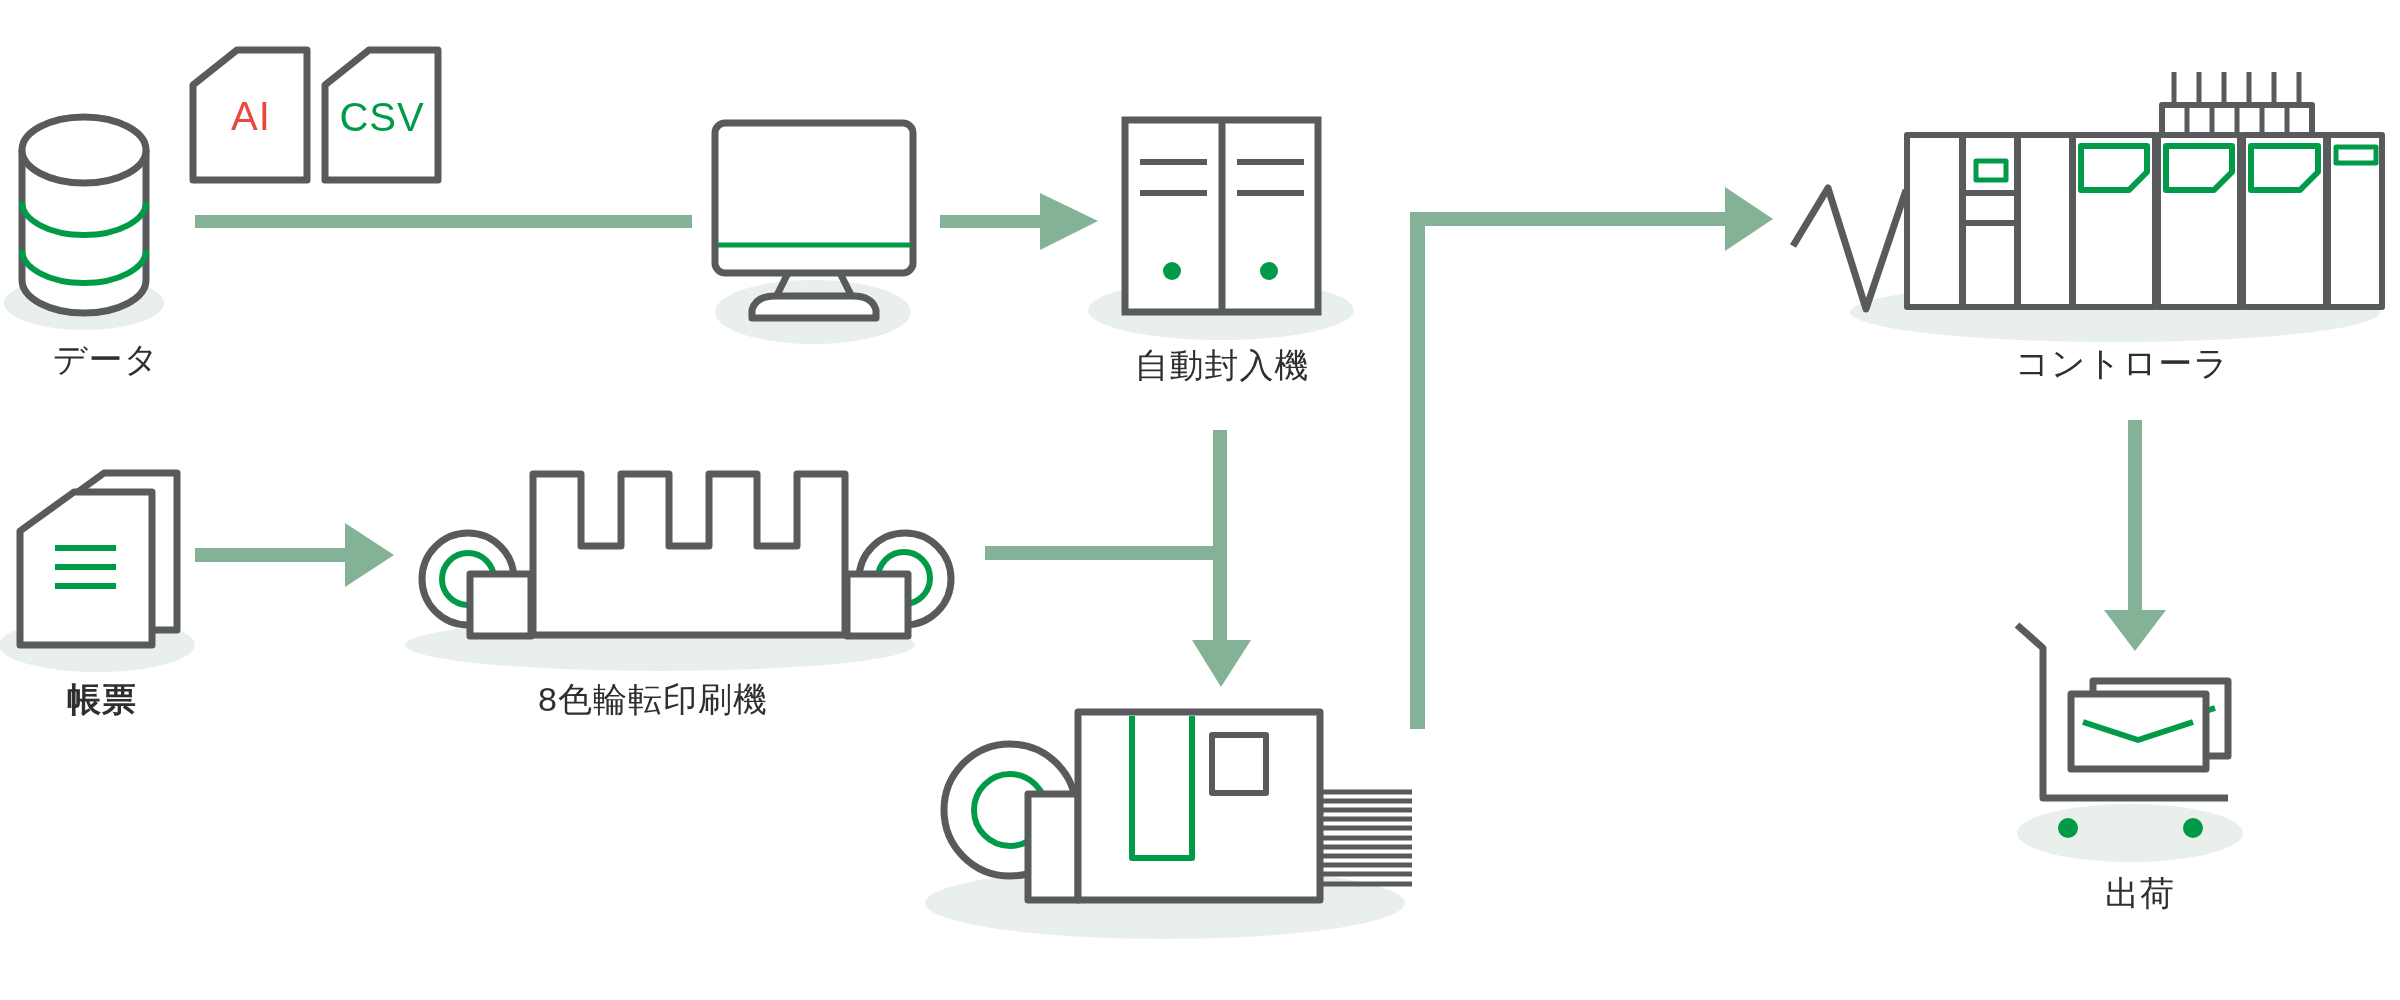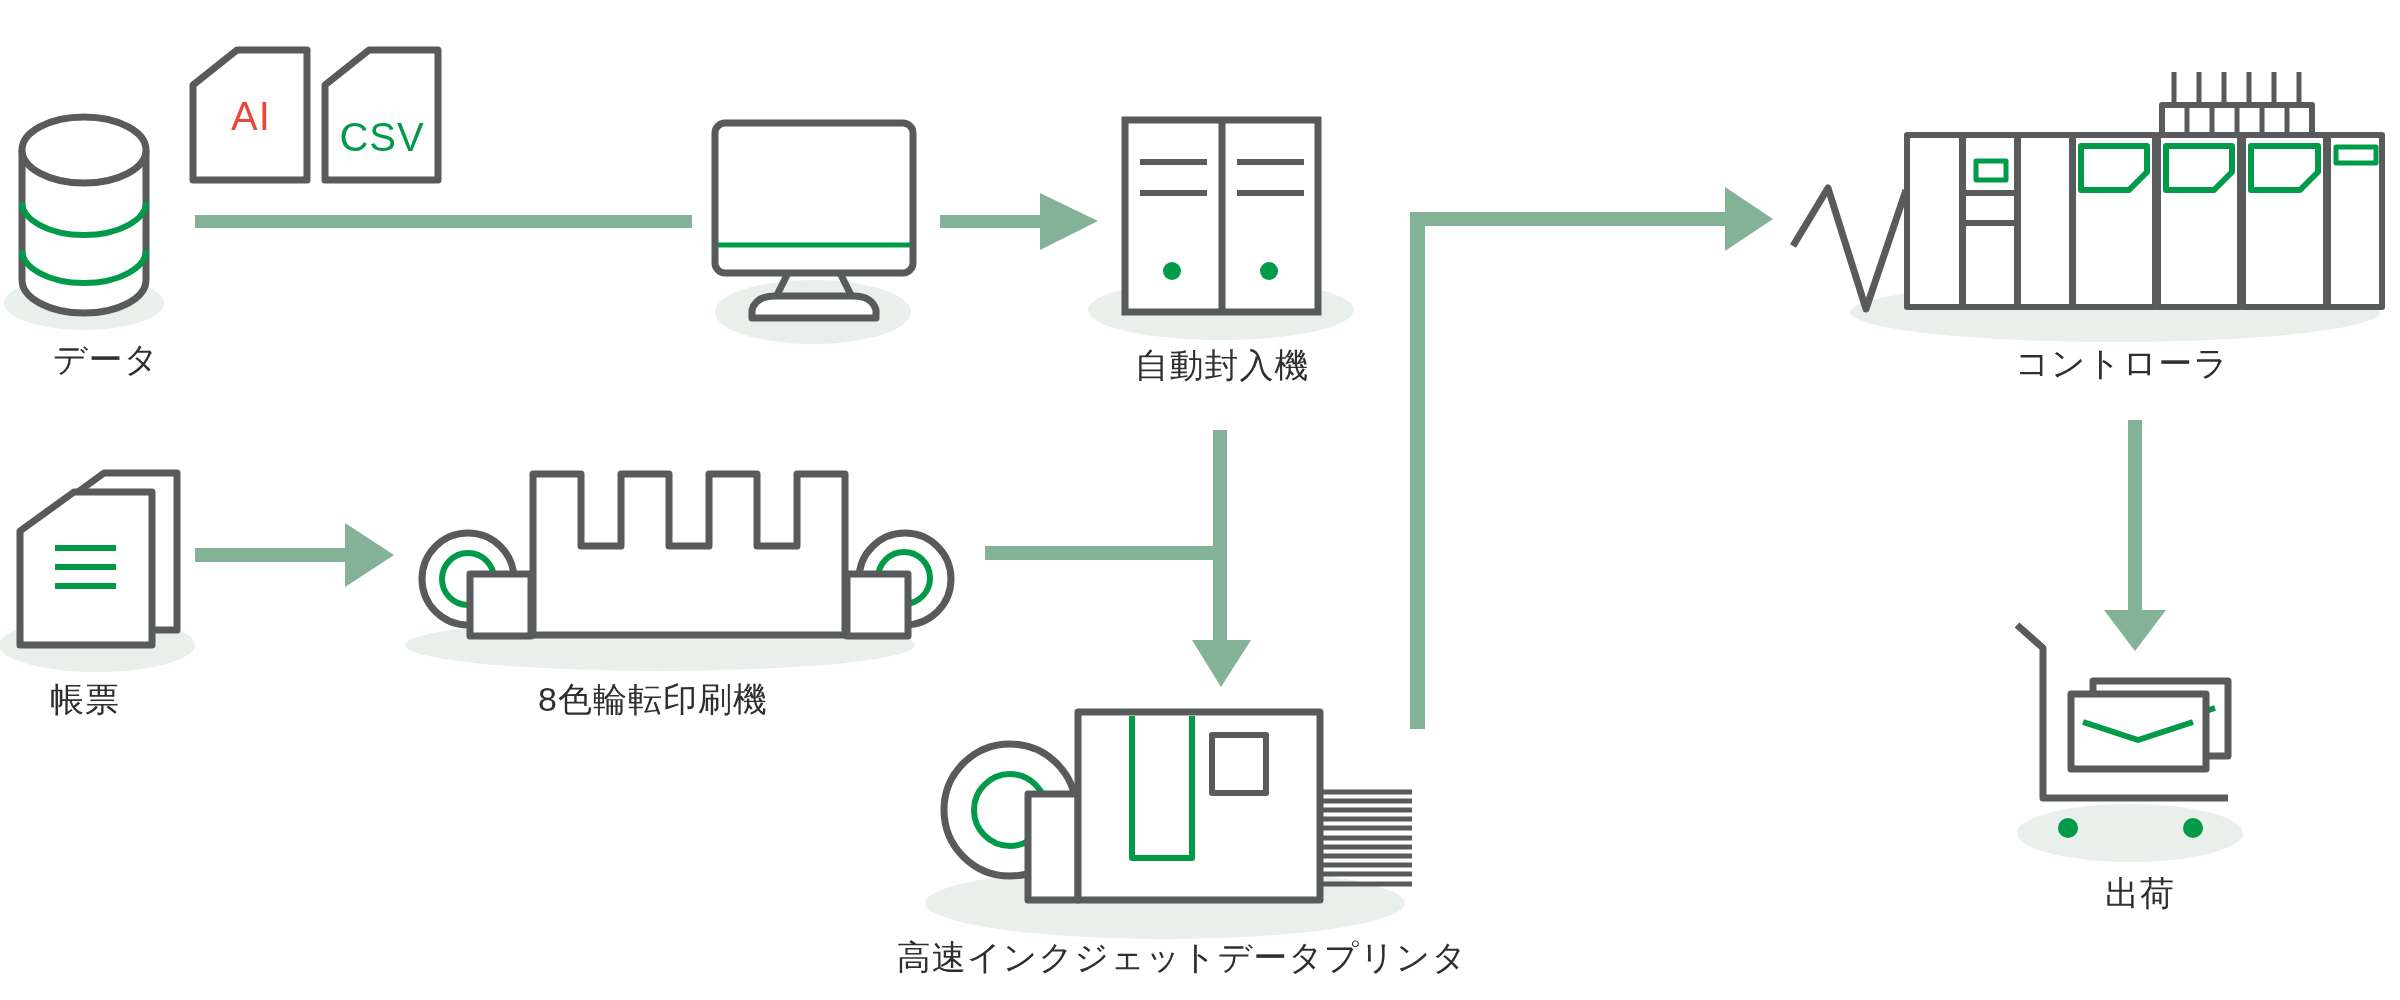--- a/index.html
+++ b/index.html
@@ -11,21 +11,21 @@
   .lbl{
     position:absolute;transform:translateX(-50%);
     font-size:34px;line-height:38px;font-weight:500;letter-spacing:1px;
     color:var(--label);white-space:nowrap;text-align:center;
   }
   .file-lbl{
     position:absolute;transform:translateX(-50%);
     font-size:40px;line-height:40px;font-weight:500;letter-spacing:1px;white-space:nowrap;
   }
   .file-lbl.ai{color:var(--red);}
-  .file-lbl.csv{color:var(--green);margin-top:20px;}
+  .file-lbl.csv{color:var(--green);}
 </style>
 </head>
 <body>
 
 <div class="stage">
 
   <svg width="2400" height="1000" viewBox="0 0 2400 1000">
 
     <g fill="var(--shadow)">
       <ellipse cx="84" cy="303" rx="80" ry="27"></ellipse>
@@ -155,19 +155,18 @@
       <circle cx="2068" cy="828" r="10" fill="var(--green)"></circle>
       <circle cx="2193" cy="828" r="10" fill="var(--green)"></circle>
     </g>
   </svg>
 
   <div class="file-lbl ai" style="left:251px;top:96px;">AI</div>
   <div class="file-lbl csv" style="left:382px;top:97px;">CSV</div>
 
   <div class="lbl" style="left:82px;top:340px;margin-left:24px;">データ</div>
   <div class="lbl" style="left:1222px;top:346px;">自動封入機</div>
-  <div class="lbl" style="left:85px;top:680px;">帳票</div>
+  <div class="lbl" style="left:102px;top:680px;font-weight:bold;">帳票</div>
   <div class="lbl" style="left:653px;top:680px;">8色輪転印刷機</div>
-  <div class="lbl" style="left:1182px;top:938px;">高速インクジェットデータプリンタ</div>
   <div class="lbl" style="left:2122px;top:344px;">コントローラ</div>
   <div class="lbl" style="left:2140px;top:874px;">出荷</div>
 
 </div>
 
 </body></html>

